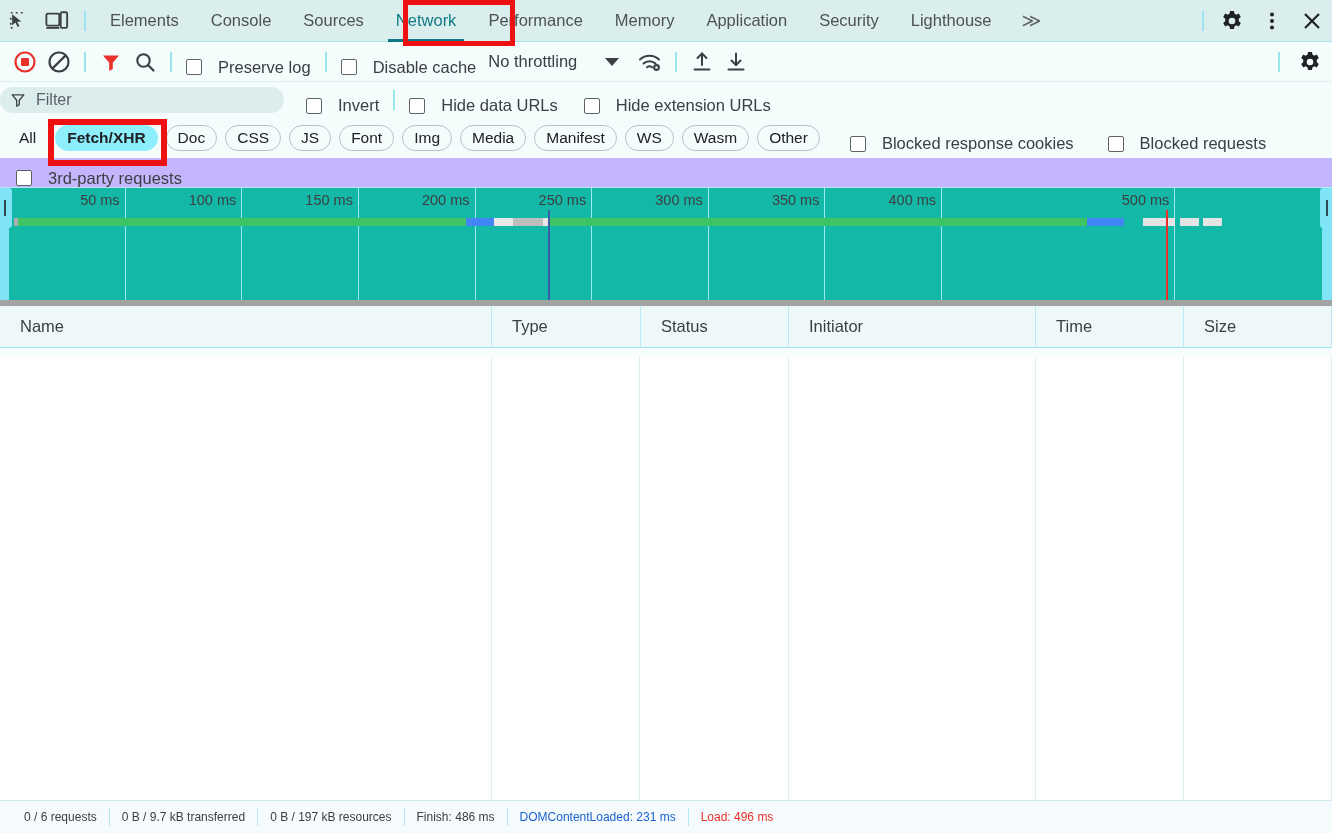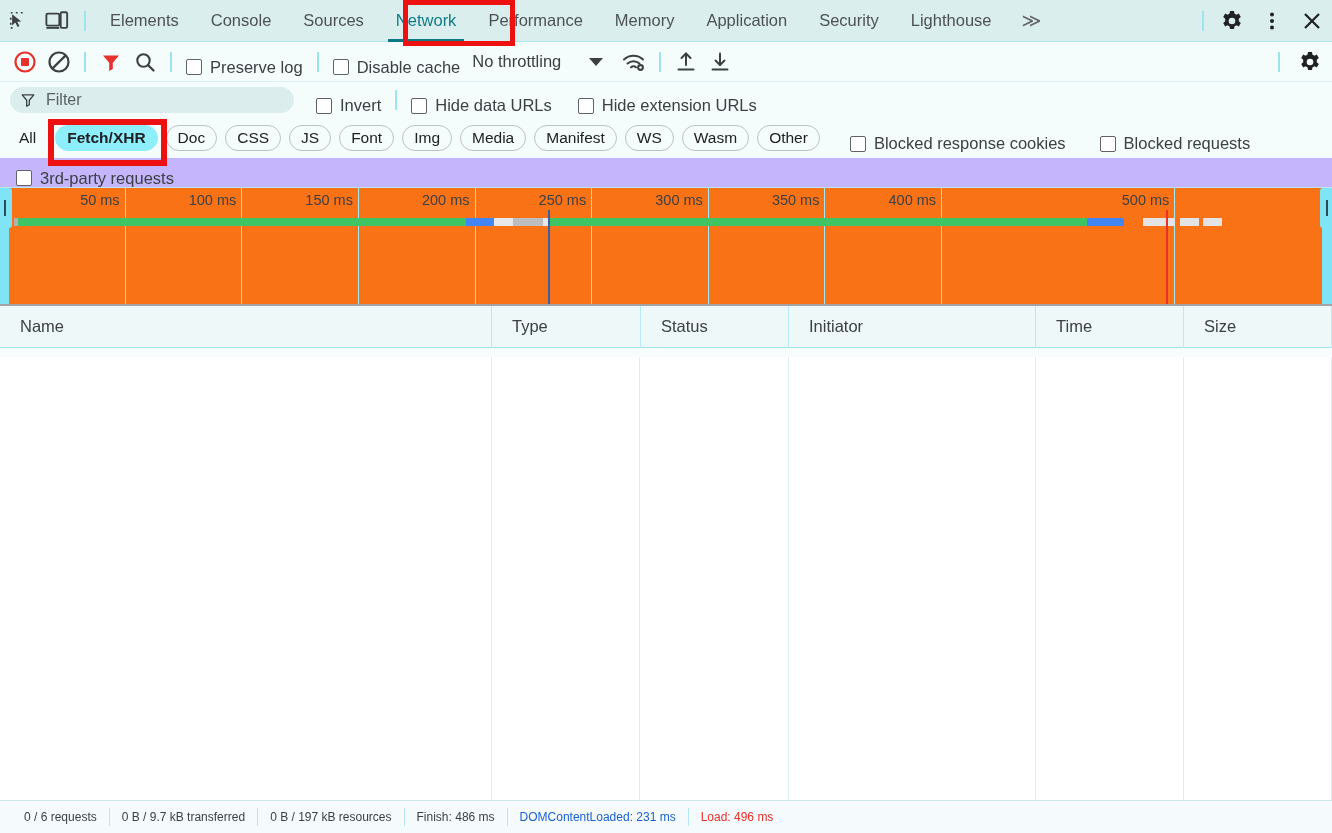--- a/index.html
+++ b/index.html
@@ -72,21 +72,21 @@
     display:flex; align-items:center;
     border-bottom: 1px solid #d9eff1;
     padding-left: 8px;
   }
   .tool-ico {
     width: 34px; height: 30px;
     display:flex; align-items:center; justify-content:center;
     color:#3c4043;
   }
   .vsep { width:2px; height:20px; background:#9be4f0; margin:0 8px; }
-  .cb-wrap { display:flex; align-items:center; gap:8px; padding:0 6px;margin-top:11px; }
+  .cb-wrap { display:flex; align-items:center; gap:16px; padding:0 6px;margin-top:11px; }
   .cbx {
     width: 16px; height: 16px;
     border: 1.6px solid #5f6368;
     border-radius: 2px;
     background: #fff;
     flex: none;
   }
   .cb-label { font-size: 16.5px; color: #3c4043; white-space: nowrap; }
   .throttle {
     font-size: 16.5px; color:#3c4043; padding: 0 6px; white-space:nowrap;
@@ -98,21 +98,20 @@
     border-top: 8px solid #3c4043;
     margin: 0 14px 0 22px;
   }
   .toolbar-right { margin-left:auto; display:flex; align-items:center; }
 
   
   .filterrow {
     height: 36px;
     background: #f5fcfc;
     display:flex; align-items:center;
-    padding-left: 10px;
   }
   .filter-pill {
     width: 284px; height: 26px;
     background: #dceded;
     border-radius: 13px;
     display:flex; align-items:center;
     padding: 0 10px; gap: 10px;
   }
   .filter-ph { font-size:16px; color:#5a6166; }
 
@@ -154,23 +153,23 @@
   
   .thirdrow {
     height: 30px; background:#c4b5fd;
     display:flex; align-items:center; padding-left: 10px;
     border-bottom: 1px solid #b8e9f2;
   }
 
   
   .overview {
     height: 118px;
-    background: #f97316;
+    background: #14b8a6;
     position: relative;
-    border-bottom: 2px solid #a3a3a3;
+    border-bottom: 6px solid #a3a3a3;
     overflow: hidden;
   }
   .ov-grid {
     position:absolute; left:9px; right:40px; top:0; bottom:0;
   }
   .ov-tick {
     position:absolute; top:0; bottom:0;
     border-right: 1px solid #9fe8f5;
   }
   .ov-tick span {

